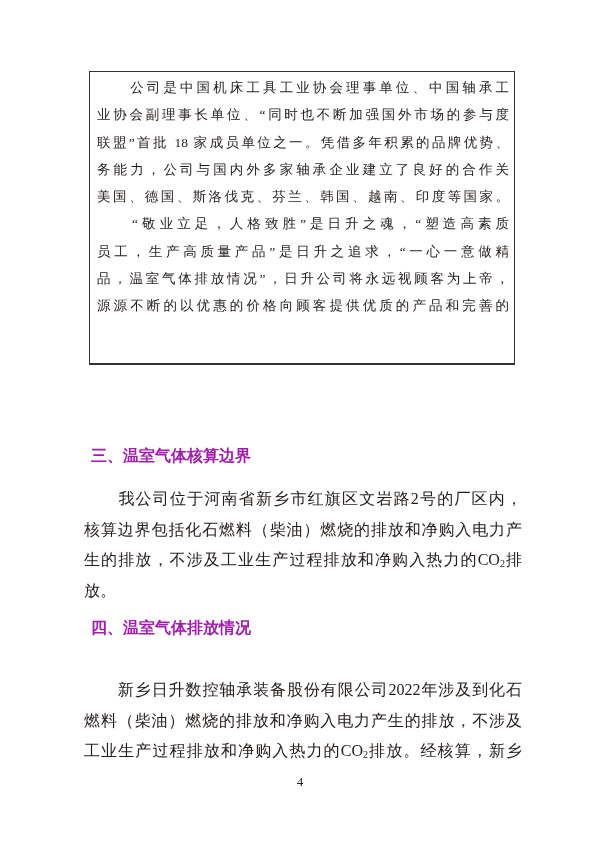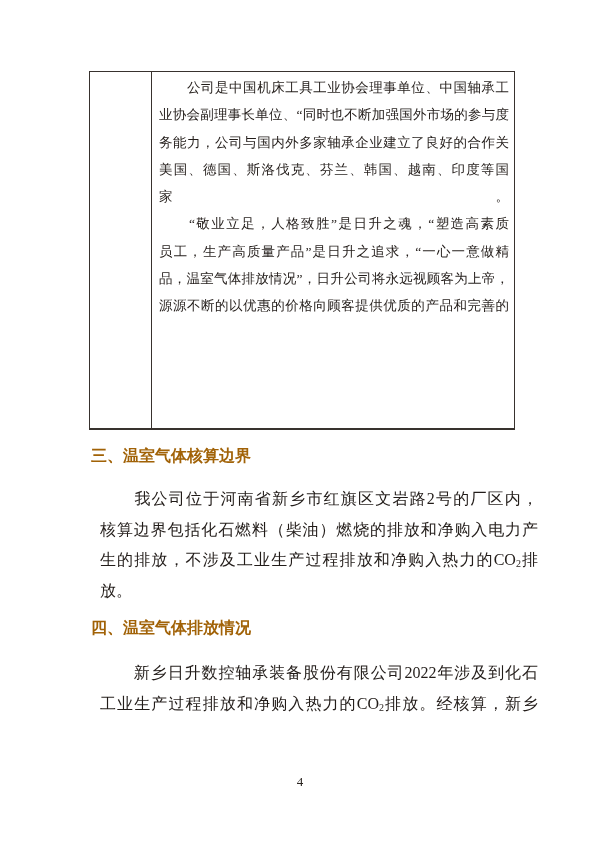--- a/index.html
+++ b/index.html
@@ -9,73 +9,74 @@
     font-family:"Liberation Serif","DejaVu Serif",serif;
     color:#221c19;
   }
   .sheet {
     position:relative; width:600px; height:848px;
     background:#ffffff; overflow:hidden;
   }
   
   .intro-table {
     position:absolute; left:89px; top:71px;
-    width:426px; height:359px;
+    width:426px; height:294px;
     border:1.5px solid #38322e;
     border-bottom-width:2.5px;
     display:flex;
+    flex-direction:column;
   }
   .cell-left {
     width:62px;
     border-right:1px solid #38322e;
   }
   .cell-right {
     flex:1;
     padding:2px 5px 0 7px;
     font-size:13.5px;
     line-height:27.3px;
     overflow:hidden;
   }
   
   .tline { text-align:left; }
   .tline.just { text-align:justify; text-align-last:justify; }
   sub { font-size:10px; line-height:0; vertical-align:-2px; }
   
   .heading {
     position:absolute; left:91px;
-    font-size:16px; font-weight:bold; color:#a16207;
+    font-size:16px; font-weight:bold; color:#a21caf;
     white-space:nowrap;
   }
   #heading-boundary { top:446px; }
   #heading-emission { top:618px; }
   
   .bodypara {
     position:absolute; left:84px; width:438px;
     font-size:16px; line-height:30.7px;
     overflow:hidden;
-    margin-left:16px;
   }
   #para-boundary { top:484px; }
-  #para-emission { top:658px; }
+  #para-emission { top:675px; }
   
   .pagenum {
     position:absolute; top:774px; left:0; width:100%;
     text-align:center; font-size:13px; color:#2a2420;
   }
 </style>
 </head>
 <body>
 
 <div class="sheet">
 
   <div class="intro-table">
     <div class="cell-left"></div>
     <div class="cell-right">
         <div class="tline just"><span>　　公司是中国机床工具工业协会理事单位、中国轴承工</span></div>
         <div class="tline just"><span>业协会副理事长单位、“同时也不断加强国外市场的参与度</span></div>
+        <div class="tline just"><span>联盟”首批 18 家成员单位之一。凭借多年积累的品牌优势、</span></div>
         <div class="tline just"><span>务能力，公司与国内外多家轴承企业建立了良好的合作关</span></div>
         <div class="tline just"><span>美国、德国、斯洛伐克、芬兰、韩国、越南、印度等国家。</span></div>
         <div class="tline just"><span>　　“敬业立足，人格致胜”是日升之魂，“塑造高素质</span></div>
         <div class="tline just"><span>员工，生产高质量产品”是日升之追求，“一心一意做精</span></div>
         <div class="tline just"><span>品，温室气体排放情况”，日升公司将永远视顾客为上帝，</span></div>
         <div class="tline just"><span>源源不断的以优惠的价格向顾客提供优质的产品和完善的</span></div>
       </div>
   </div>
 
   <div class="heading" id="heading-boundary">三、温室气体核算边界</div>
@@ -84,18 +85,19 @@
       <div class="tline just"><span>　　我公司位于河南省新乡市红旗区文岩路2号的厂区内，</span></div>
       <div class="tline just"><span>核算边界包括化石燃料（柴油）燃烧的排放和净购入电力产</span></div>
       <div class="tline just"><span>生的排放，不涉及工业生产过程排放和净购入热力的CO</span><sub>2</sub><span>排</span></div>
       <div class="tline"><span>放。</span></div>
     </div>
 
   <div class="heading" id="heading-emission">四、温室气体排放情况</div>
 
   <div class="bodypara" id="para-emission">
       <div class="tline just"><span>　　新乡日升数控轴承装备股份有限公司2022年涉及到化石</span></div>
+      <div class="tline just"><span>燃料（柴油）燃烧的排放和净购入电力产生的排放，不涉及</span></div>
       <div class="tline just"><span>工业生产过程排放和净购入热力的CO</span><sub>2</sub><span>排放。经核算，新乡</span></div>
     </div>
 
   <div class="pagenum">4</div>
 
 </div>
 
 </body></html>

